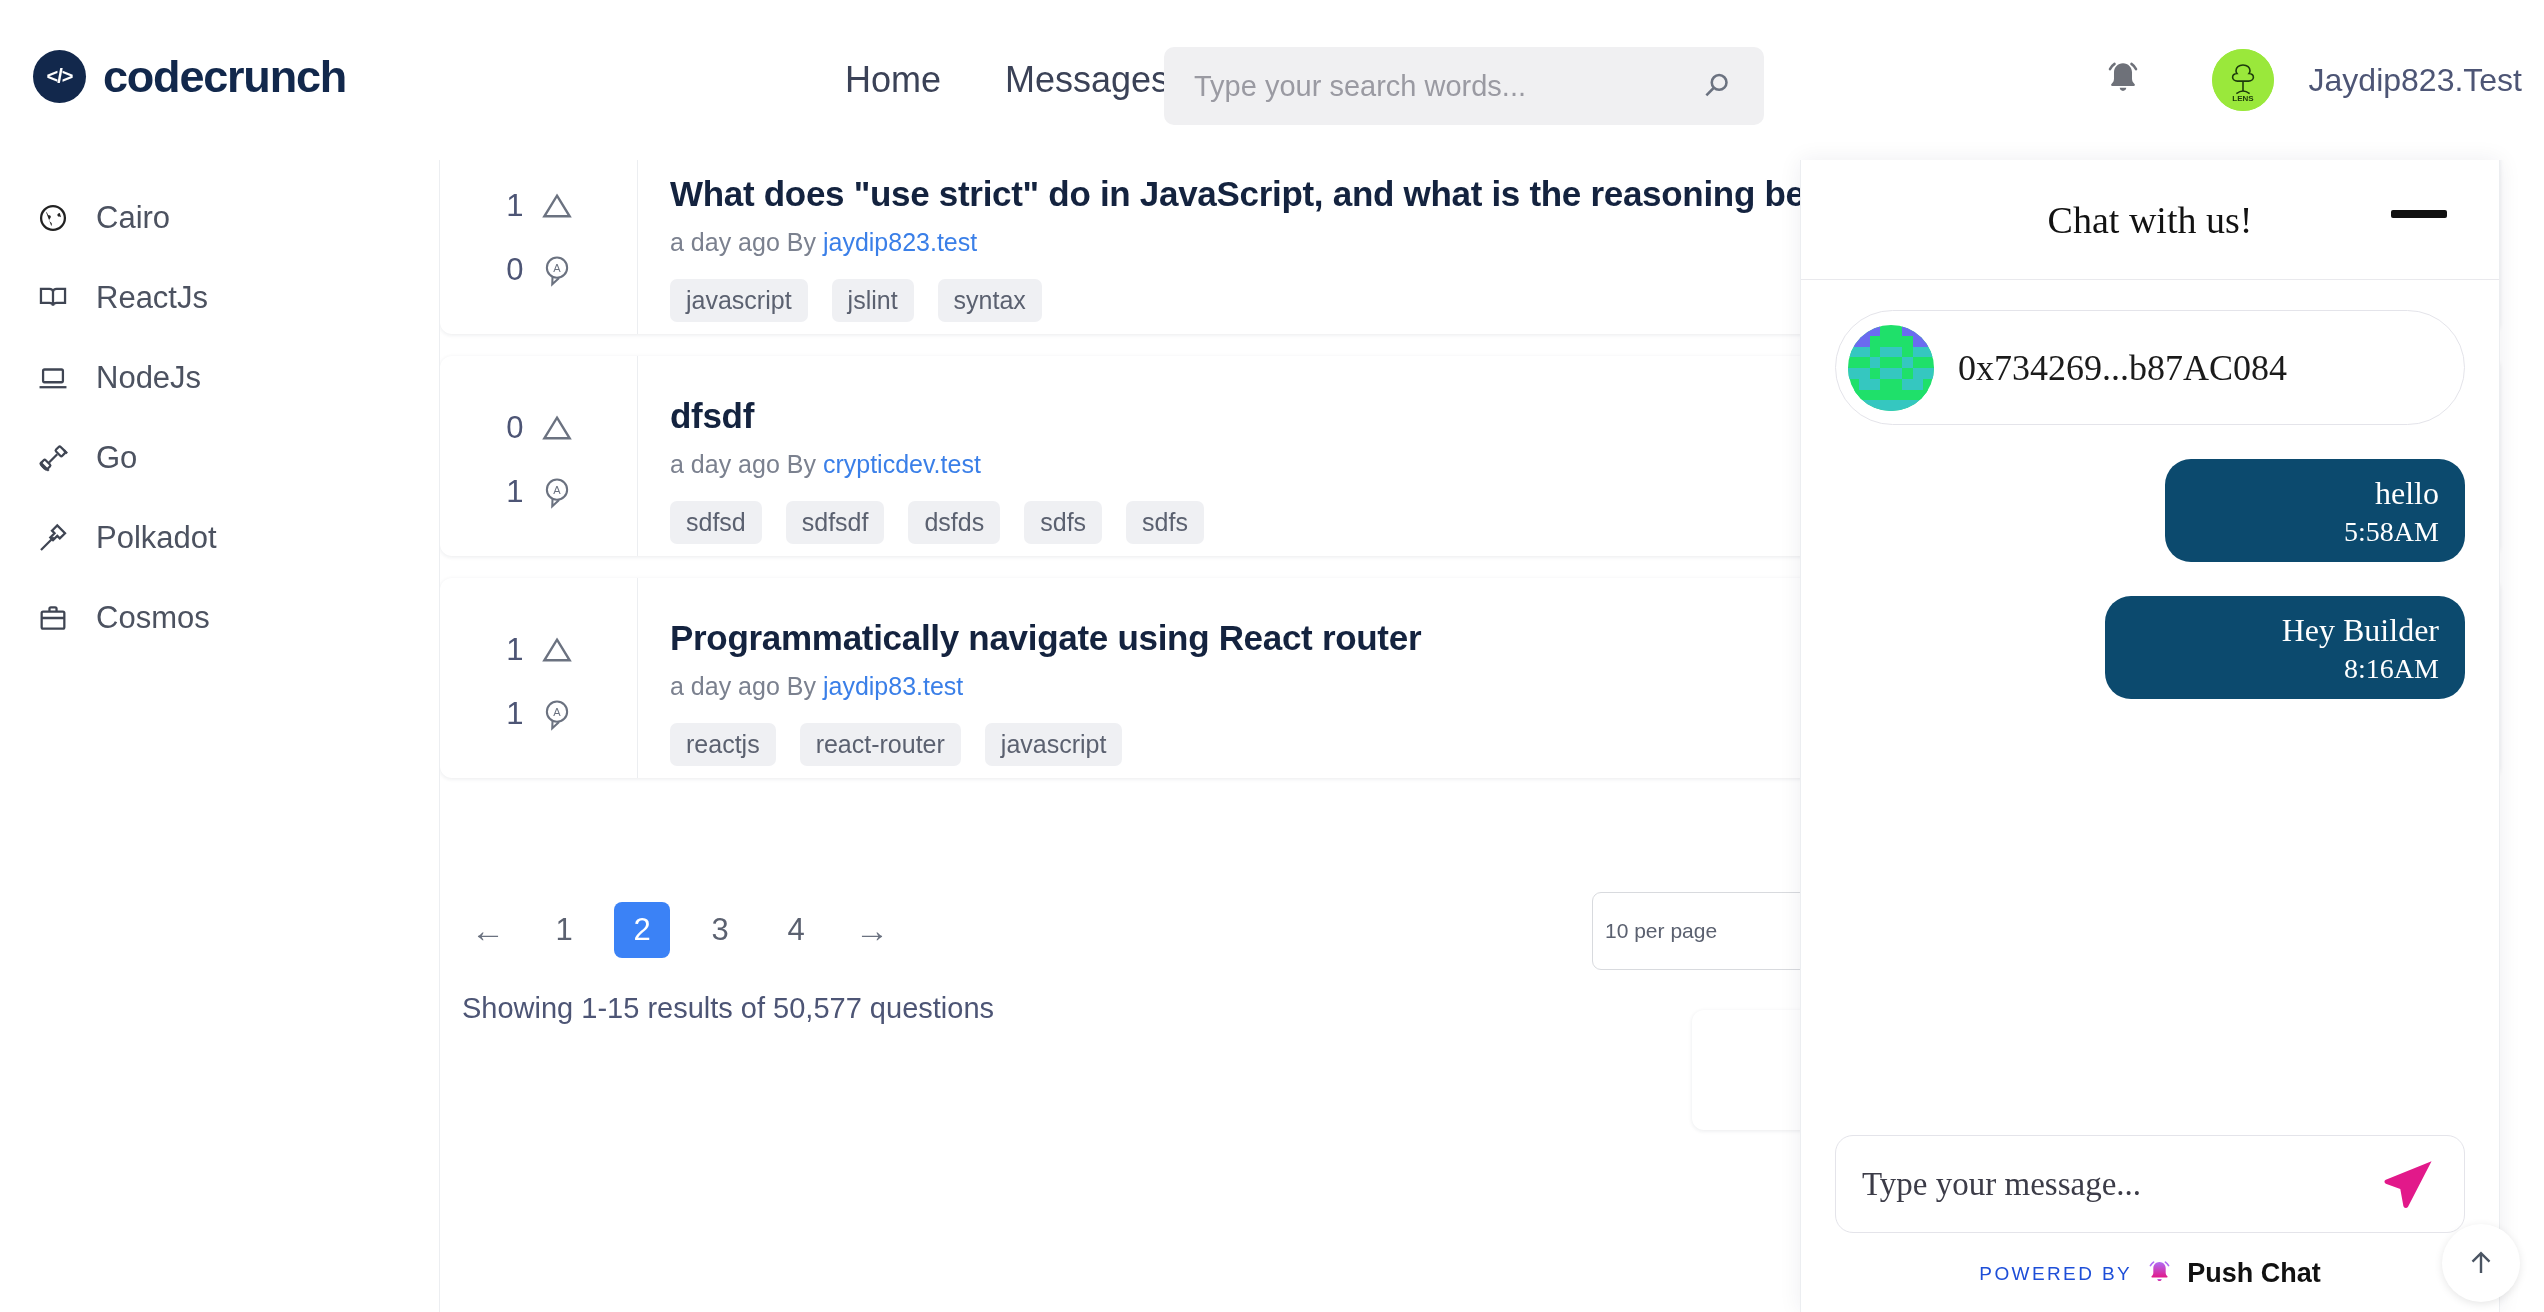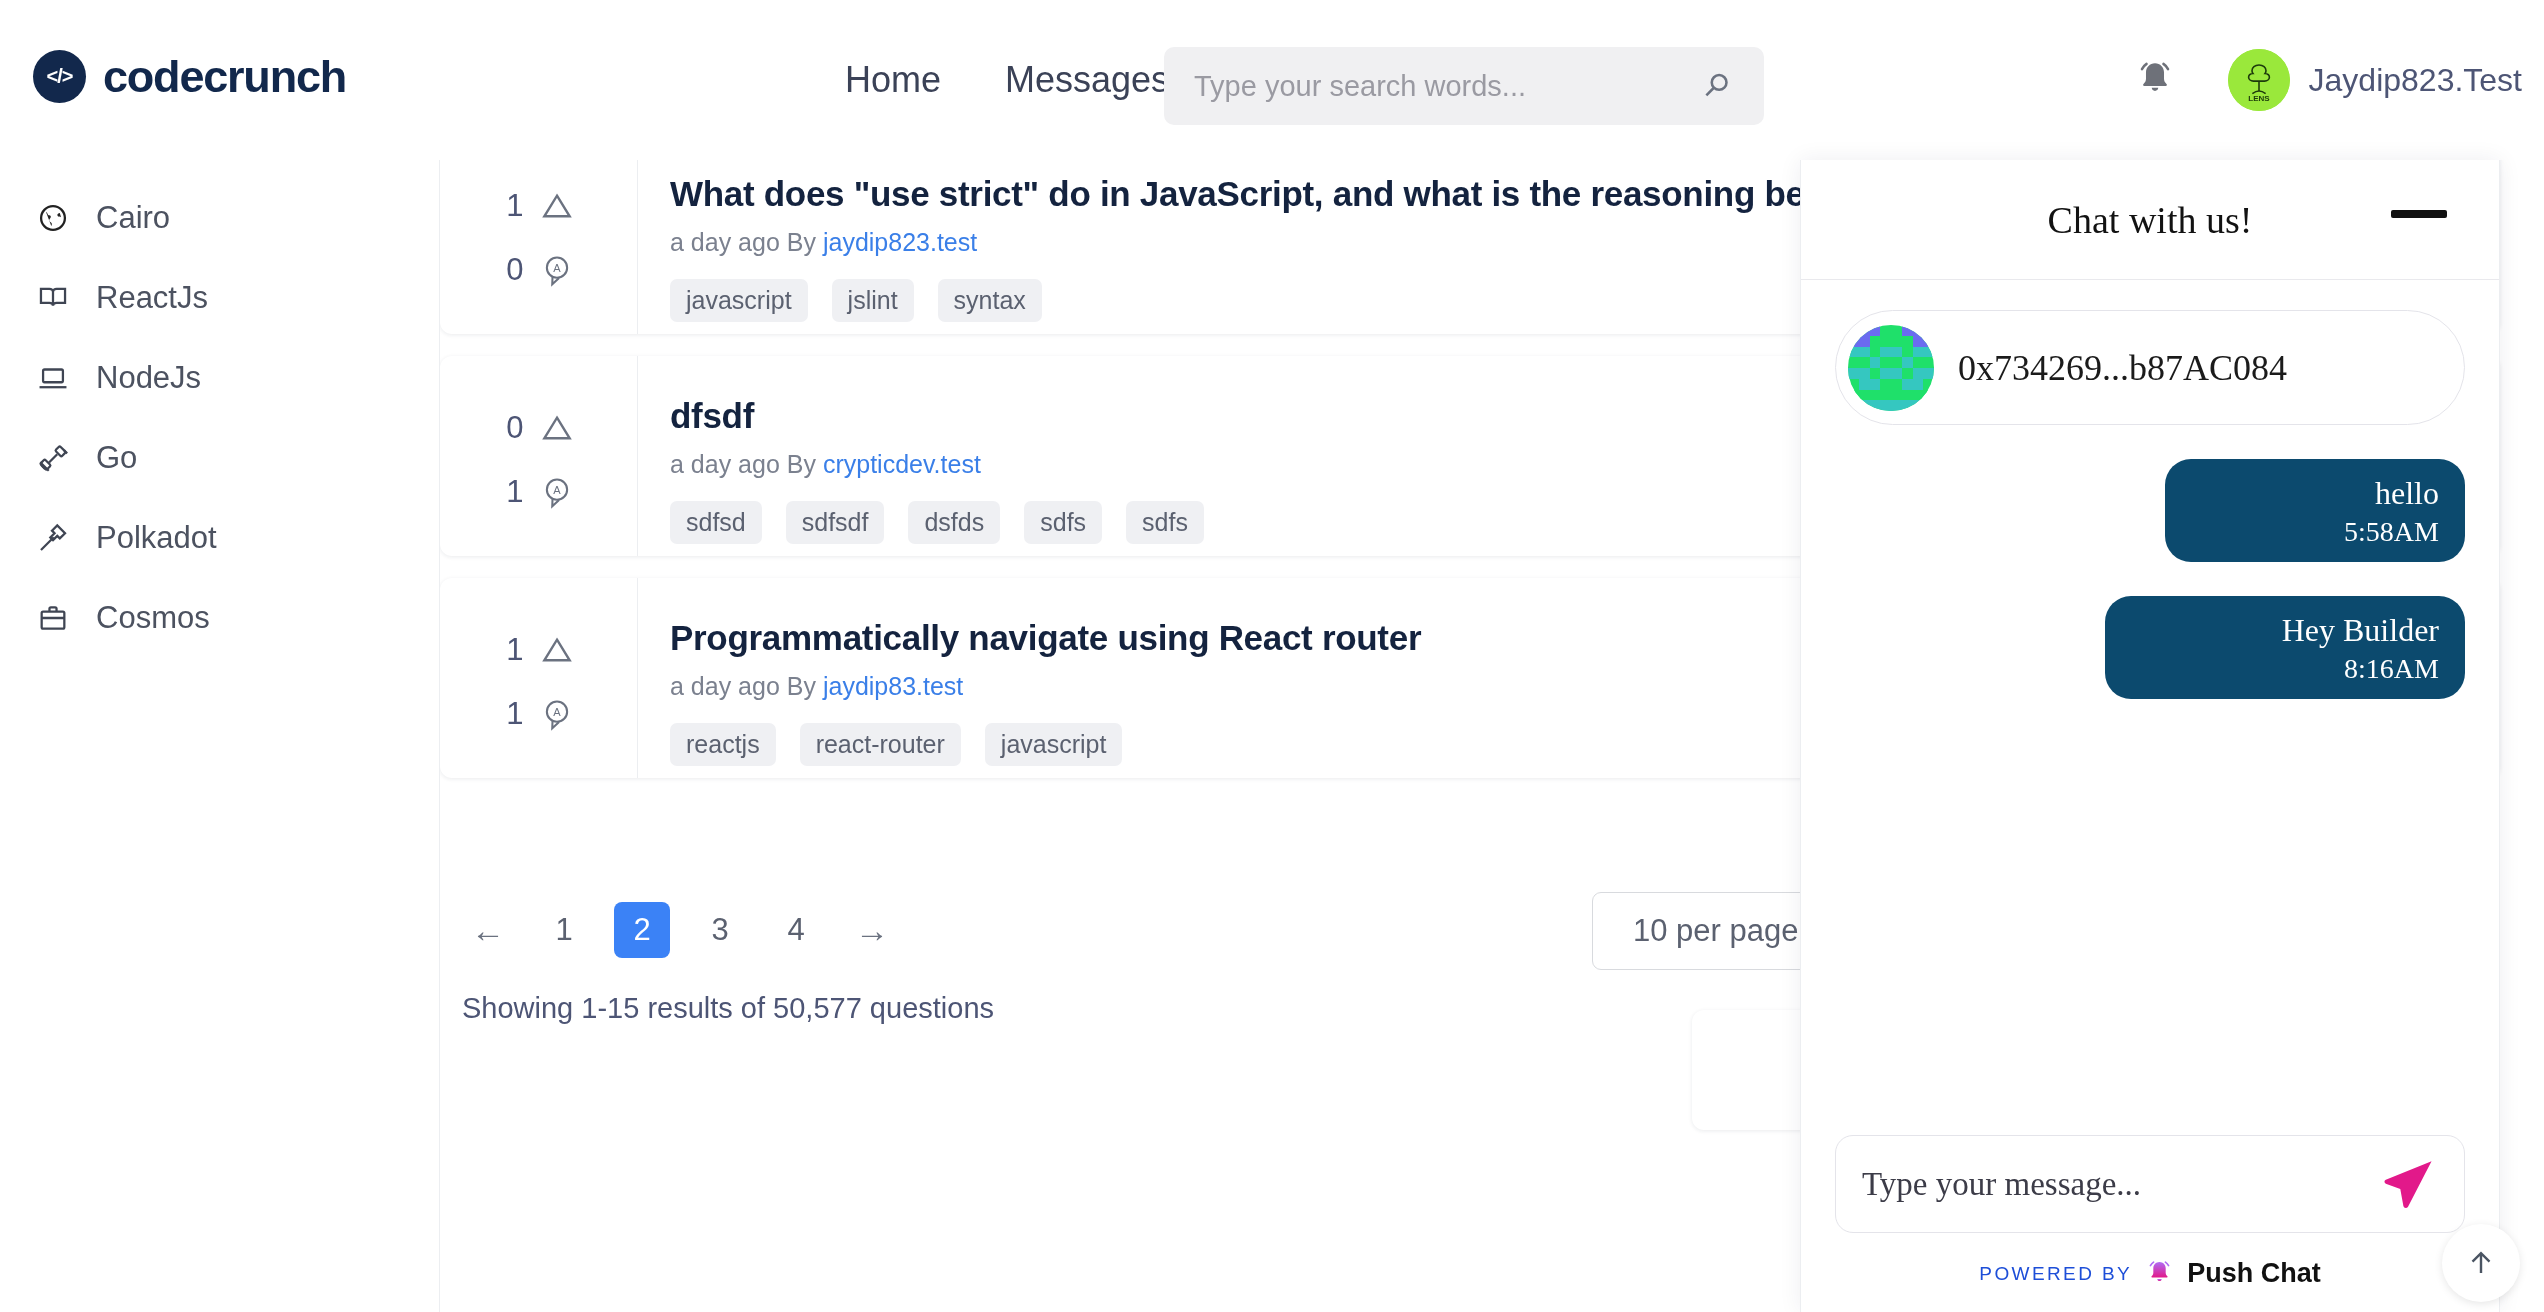--- a/index.html
+++ b/index.html
@@ -37,21 +37,21 @@
   .nav-link { font-size:36px; color:#3b4257; cursor:pointer; }
   .search-box {
     position:absolute; left:1164px; top:47px;
     width:600px; height:78px; background:#f0f0f2; border-radius:10px;
     display:flex; align-items:center; padding:0 30px;
   }
   .search-ph { font-size:29px; color:#9a9aa2; flex:1; }
   .search-icon { width:34px; height:34px; flex:none; }
   .header-right {
     position:absolute; right:0; top:0; height:160px; display:flex;
-    align-items:center; gap:0;
+    align-items:center; gap:16px;
   }
   .bell { width:46px; height:46px; margin-right:50px; }
   .avatar {
     width:62px; height:62px; border-radius:50%;
     background:#9ae83b; display:flex; align-items:center; justify-content:center;
     flex:none; overflow:hidden; position:relative;
   }
   .user-name {
     font-size:32px; color:#4d5575; margin-left:19px; margin-right:22px;
     white-space:nowrap;
@@ -116,22 +116,22 @@
   }
   .pg.arrow { font-size:34px; color:#6b7280; }
   .pg.active { background:#3b82f6; color:#fff; width:56px; font-weight:500; }
   .showing {
     position:absolute; left:22px; top:832px;
     font-size:29px; color:#4d5575;
   }
   .perpage {
     position:absolute; left:1152px; top:732px;
     width:300px; height:78px; border:1px solid #d8dade; border-radius:9px;
-    display:flex; align-items:center; padding-left:40px;
-    font-size:31px; color:#5b6170; background:#fff; cursor:pointer;
+    display:flex; align-items:center; padding-left:12px;
+    font-size:21px; color:#5b6170; background:#fff; cursor:pointer;
   }
 
   
   .chat {
     position:absolute; right:44px; top:160px; width:700px; height:1152px;
     background:#fff; border-left:1px solid #eceef1; border-right:1px solid #eceef1;
     box-shadow:0 0 22px rgba(30,30,60,0.07);
     font-family:"Liberation Serif", serif; z-index:60;
     display:flex; flex-direction:column;
   }

